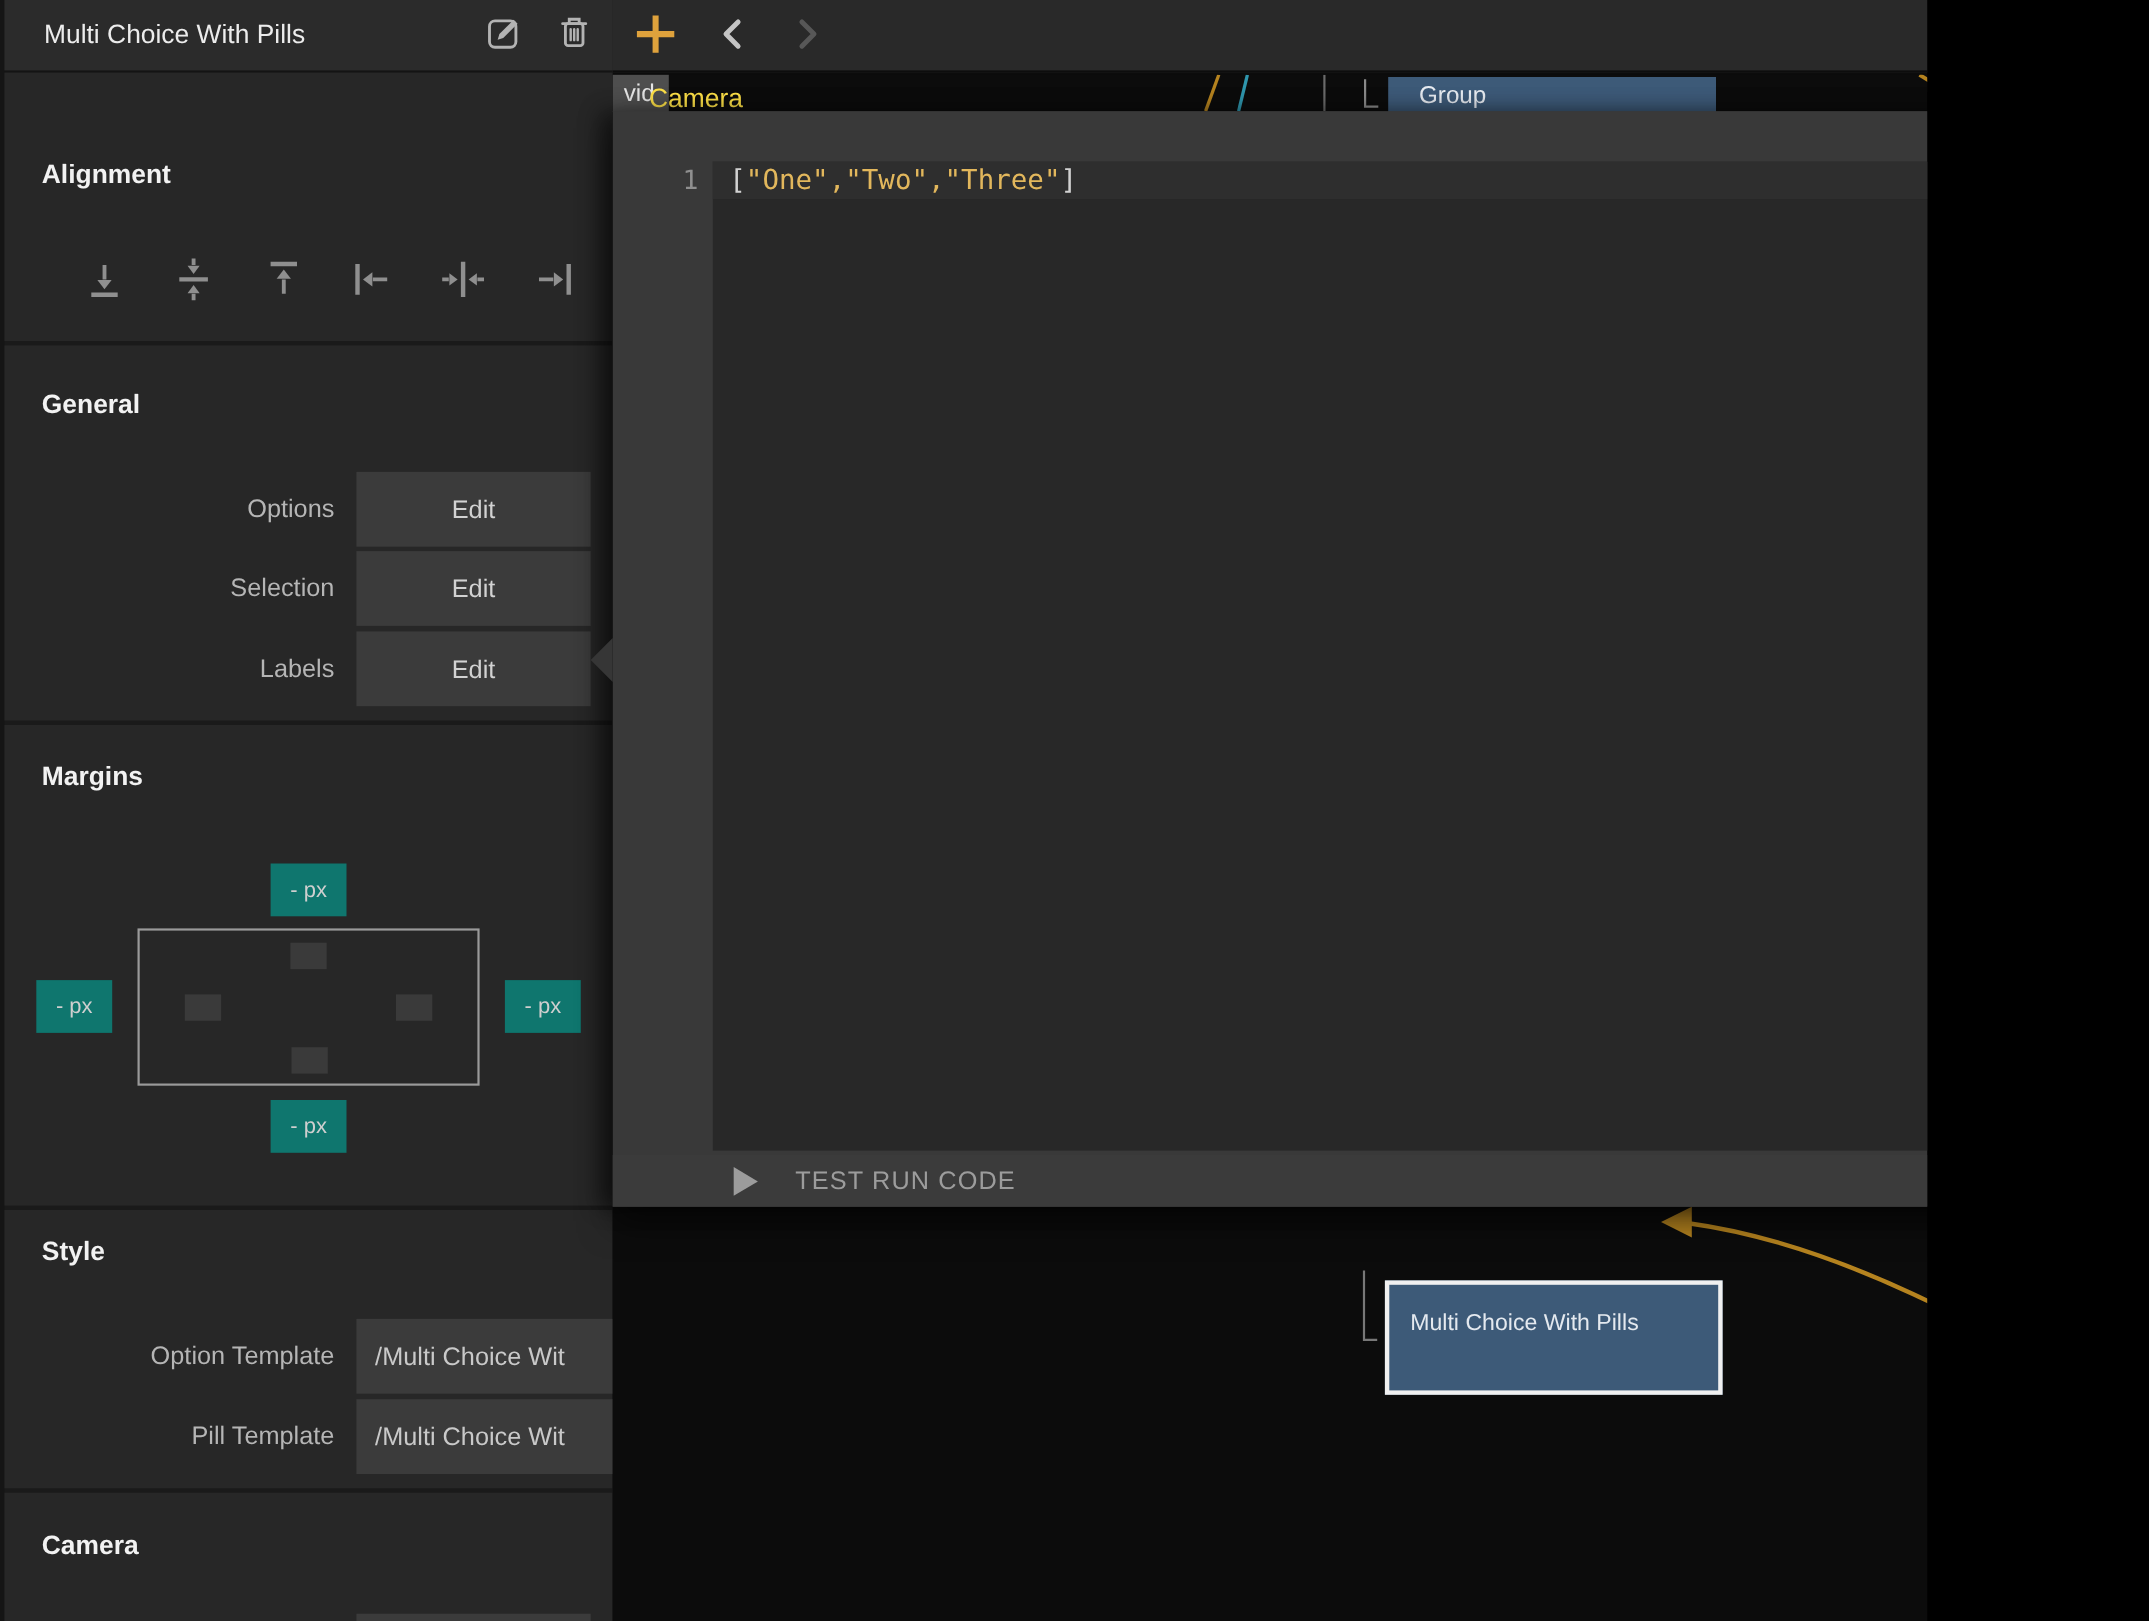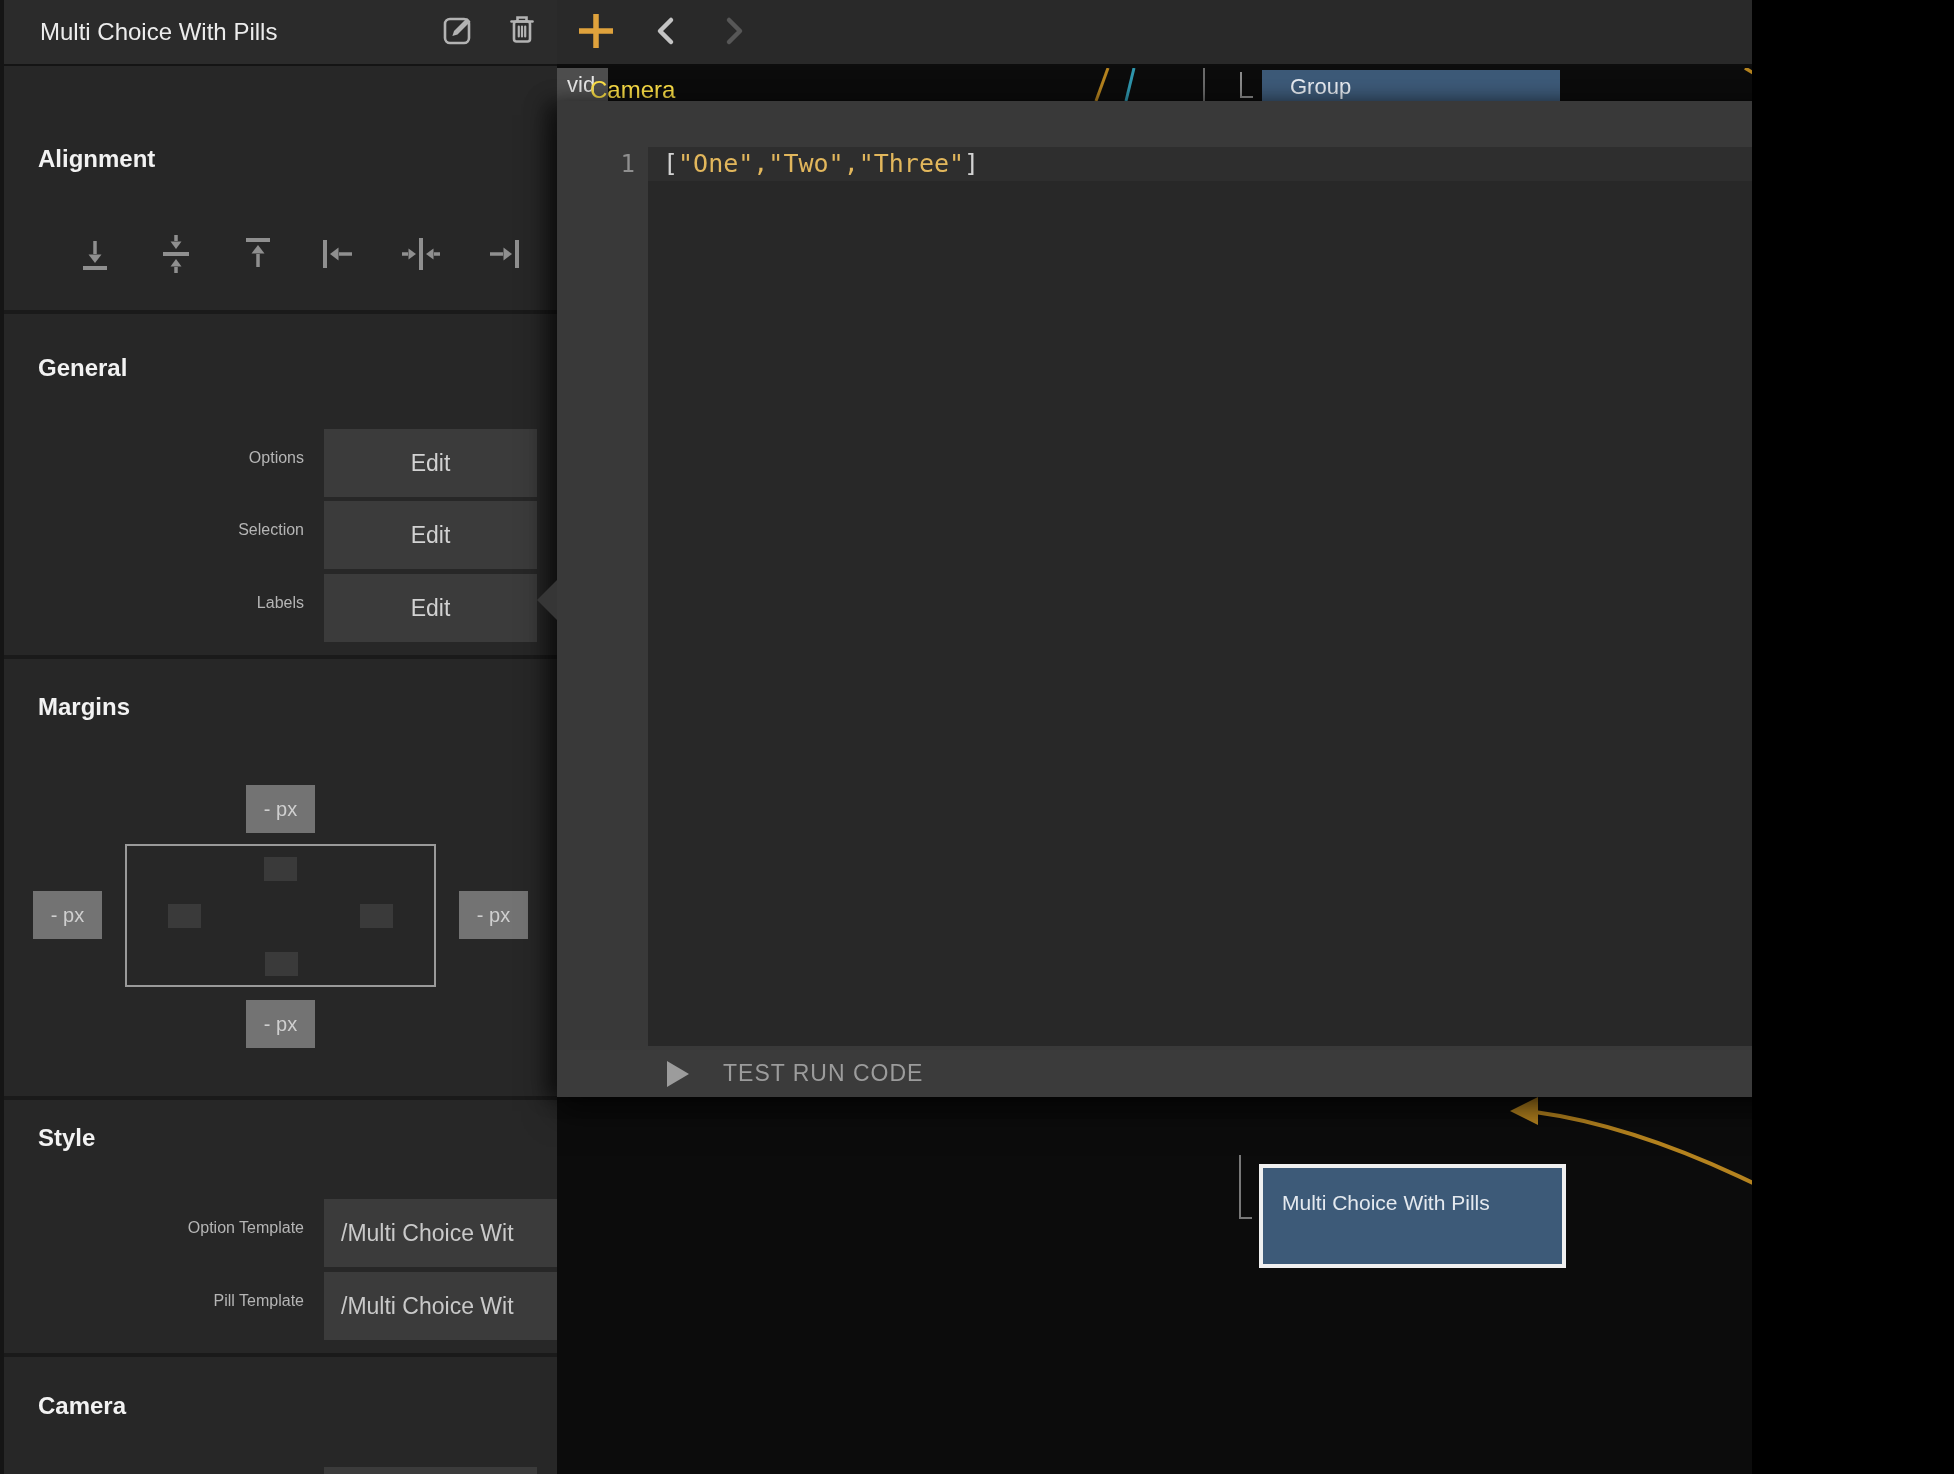--- a/index.html
+++ b/index.html
@@ -10,28 +10,28 @@
     -webkit-font-smoothing:antialiased;
   }
   
   .sidebar { position:absolute; left:0; top:0; width:557px; height:1474px; background:#272727; }
   .sidebar-edge { position:absolute; left:0; top:0; width:4px; height:1474px; background:#151515; z-index:3; }
   .sb-header { position:absolute; left:0; top:0; width:557px; height:66px; background:#2b2b2b; border-bottom:2px solid #141414; }
   .sb-title { position:absolute; left:40px; top:0; line-height:64px; font-size:24px; font-weight:500; color:#ececec; white-space:nowrap; }
   .icon-btn { position:absolute; width:42px; height:42px; top:11px; display:flex; align-items:center; justify-content:center; cursor:pointer; }
   .sb-section-sep { position:absolute; left:0; width:557px; height:4px; background:#1a1a1a; }
   .heading { position:absolute; left:38px; font-size:24px; font-weight:700; color:#f2f2f2; }
-  .row-label { position:absolute; left:0; width:304px; text-align:right; font-size:16px; color:#b5b5b5; }
+  .row-label { position:absolute; left:0; width:304px; text-align:right; font-size:23px; color:#b5b5b5; }
   .btn { position:absolute; left:324px; width:213px; height:68px; background:#3b3b3b;
          color:#d2d2d2; font-size:23px; display:flex; align-items:center; justify-content:center; cursor:pointer; }
   .value-box { position:absolute; left:324px; width:233px; height:68px; background:#3b3b3b;
          color:#c9c9c9; font-size:23px; line-height:68px; padding-left:17px; white-space:nowrap; overflow:hidden; cursor:pointer; }
   .align-icon { position:absolute; top:232px; width:44px; height:44px; cursor:pointer; }
   
-  .px-btn { position:absolute; width:69px; height:48px; background:#737373; color:#cfcfcf; font-size:20px;
+  .px-btn { position:absolute; width:69px; height:48px; background:#0f766e; color:#cfcfcf; font-size:20px;
             display:flex; align-items:center; justify-content:center; cursor:pointer; }
   .m-rect { position:absolute; left:125px; top:844px; width:311px; height:143px; border:2px solid #9a9a9a; }
   .m-handle { position:absolute; background:#3a3a3a; }
   
   .topbar { position:absolute; left:557px; top:0; width:1397px; height:66px; background:#292929; border-bottom:2px solid #0d0d0d; }
   .tb-btn { position:absolute; top:10px; width:46px; height:46px; display:flex; align-items:center; justify-content:center; cursor:pointer; }
   
   .canvas { position:absolute; left:557px; top:68px; width:1397px; height:1406px; background:#0c0c0c; }
   .wires { position:absolute; left:0; top:0; width:1397px; height:1406px; }
   .node { position:absolute; background:#3d5a78; color:#e8ecf2; }

